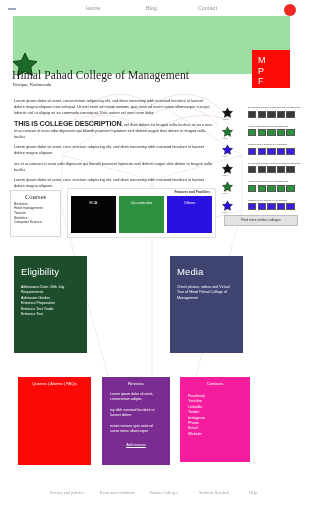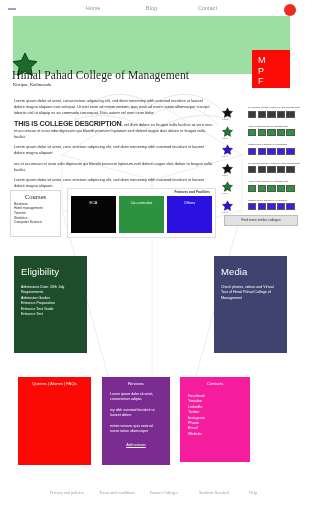--- a/index.html
+++ b/index.html
@@ -62,21 +62,21 @@
   .feat-box{width:45px;height:37px;color:#fff;font-size:3.8px;text-align:center;padding-top:5px;box-sizing:border-box;}
 
   
   .card{position:absolute;top:256px;width:73px;height:97px;color:#fff;padding:10px 7px 0 7px;box-sizing:border-box;}
   .card h3{margin:0 0 8px 0;font-size:9.5px;font-weight:400;letter-spacing:.1px;}
   .card ul{list-style:none;margin:0;padding:0;}
   .card li{font-size:3.6px;line-height:5.4px;}
   .card p{margin:0;font-size:3.6px;line-height:5.4px;}
   .card-admissions{left:14px;background:#1e4d2b;}
   .card-scholarships{left:94px;background:#16655e;}
-  .card-media{left:170px;background:#3f4370;margin-left:44px;}
+  .card-media{left:170px;background:#3f4370;}
 
   
   .panel{position:absolute;top:377px;color:#fff;box-sizing:border-box;}
   .panel-h{font-size:4.2px;text-align:center;padding-top:4px;}
   .p-queries{left:18px;width:73px;height:88px;background:#fb0a05;}
   .p-reviews{left:102px;width:68px;height:88px;background:#7b2c91;}
   .p-contacts{left:180px;width:70px;height:85px;background:#f51c9e;}
   .rev-body{padding:6px 8px 0 8px;}
   .rev-body p{margin:0 0 6px 0;font-size:3.5px;line-height:5px;}
   .addrev{position:absolute;left:0;right:0;bottom:18px;text-align:center;font-size:3.6px;

